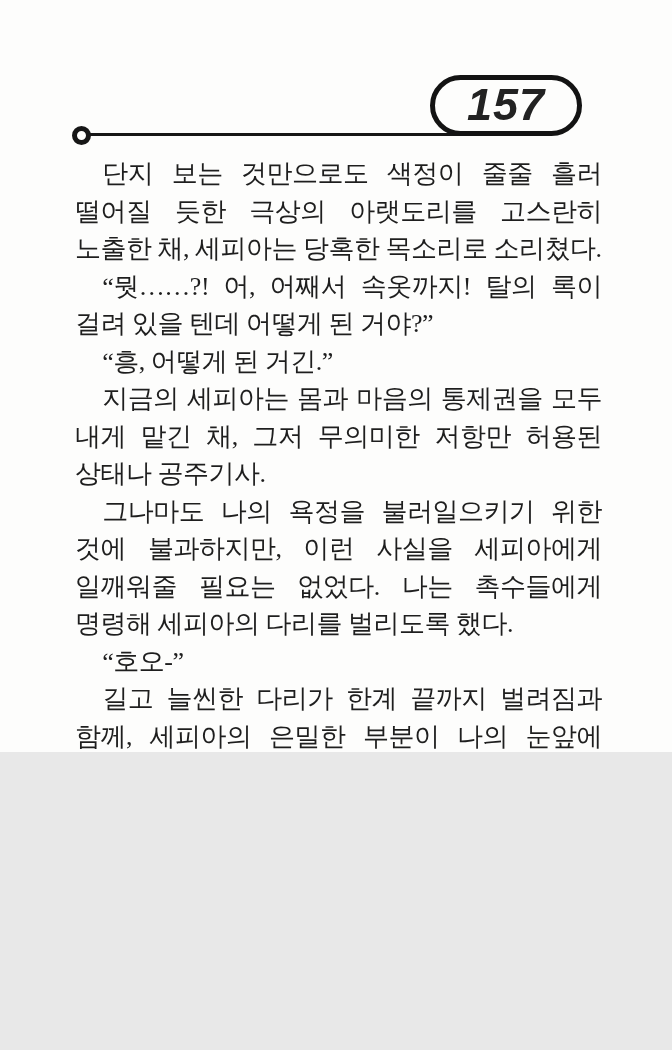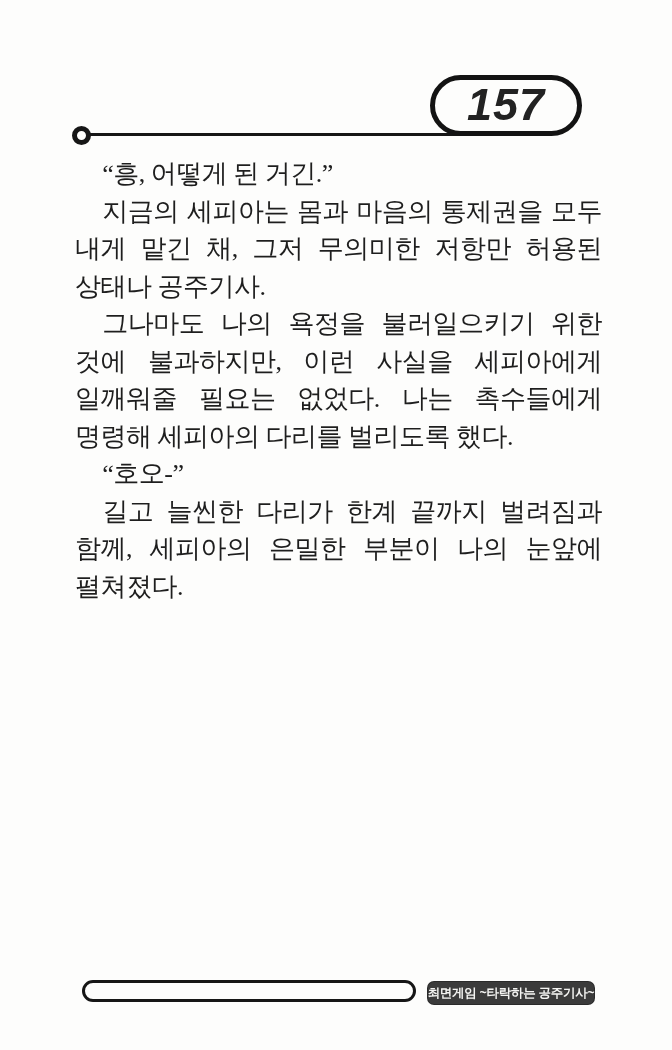--- a/index.html
+++ b/index.html
@@ -3,21 +3,21 @@
 <meta charset="utf-8">
 <style>
   html, body {
     margin: 0;
     padding: 0;
     background: #e8e8e8;
   }
   .page {
     position: relative;
     width: 672px;
-    height: 1050px;
+    height: 752px;
     background: #fdfdfc;
     overflow: hidden;
     font-family: "Liberation Serif", "DejaVu Serif", serif;
     color: #1e1e1e;
   }
 
   
   .header { position: absolute; top: 0; left: 0; width: 100%; height: 150px; }
   .header-ring {
     position: absolute;
@@ -110,20 +110,22 @@
 
   <div class="header">
     <span class="header-ring"></span>
     <div class="header-line"></div>
     <div class="page-number-badge">
       <span class="page-number">157</span>
     </div>
   </div>
 
   <div class="body-text">
+    <p>단지 보는 것만으로도 색정이 줄줄 흘러 떨어질 듯한 극상의 아랫도리를 고스란히 노출한 채, 세피아는 당혹한 목소리로 소리쳤다.</p>
+    <p>“뭣……?! 어, 어째서 속옷까지! 탈의 록이 걸려 있을 텐데 어떻게 된 거야?”</p>
     <p>“흥, 어떻게 된 거긴.”</p>
     <p>지금의 세피아는 몸과 마음의 통제권을 모두 내게 맡긴 채, 그저 무의미한 저항만 허용된 상태나 공주기사.</p>
     <p>그나마도 나의 욕정을 불러일으키기 위한 것에 불과하지만, 이런 사실을 세피아에게 일깨워줄 필요는 없었다. 나는 촉수들에게 명령해 세피아의 다리를 벌리도록 했다.</p>
     <p class="u">“호오-”</p>
     <p>길고 늘씬한 다리가 한계 끝까지 벌려짐과 함께, 세피아의 은밀한 부분이 나의 눈앞에 펼쳐졌다.</p>
   </div>
 
   <div class="footer-bar"></div>
   <div class="book-title-badge">
     <span class="book-title">최면게임 ~타락하는 공주기사~</span>

